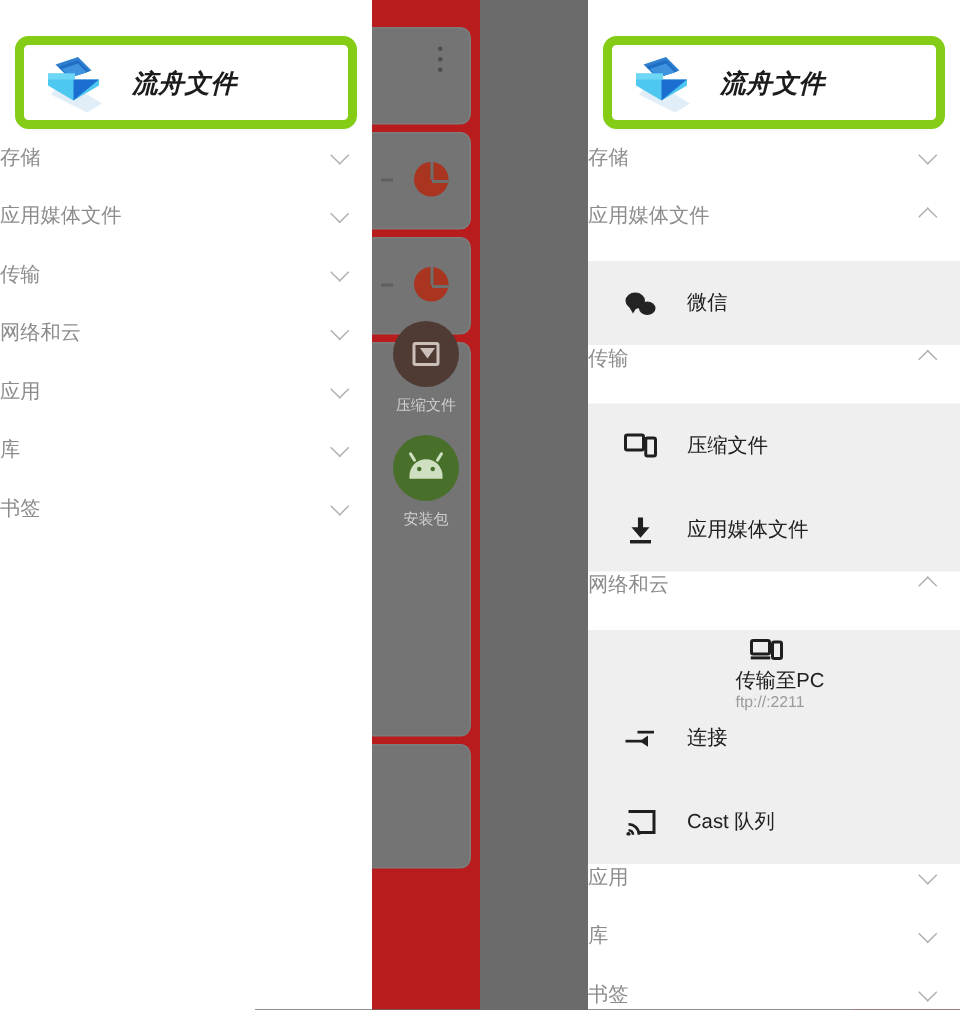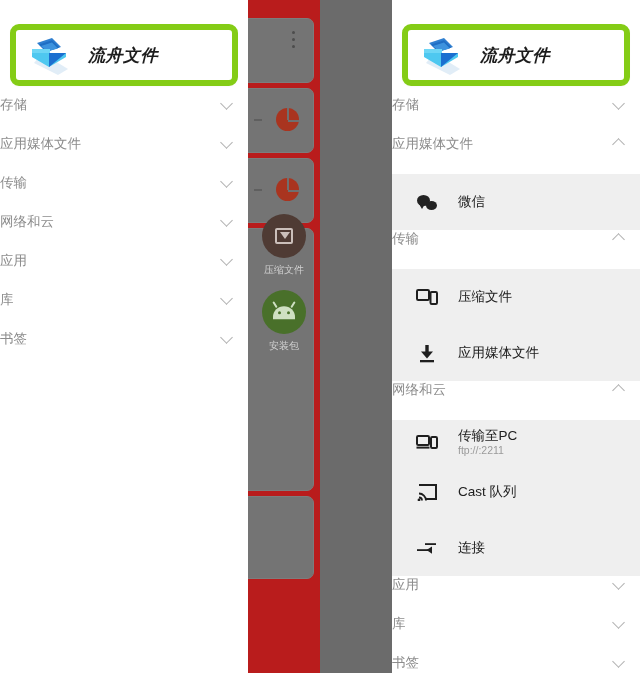--- a/index.html
+++ b/index.html
@@ -192,21 +192,21 @@
     transform: rotate(-135deg);
     top: 5px;
   }
 
   .sub-group { background: #efefef; }
   .sub-item {
     height: 56px;
     display: flex; align-items: center;
     padding: 0 14px 0 22px;
   }
-  .sub-item.tall { height: 44px; }
+  .sub-item.tall { height: 44px; flex-direction: column; }
   .sub-icon {
     width: 26px; height: 26px;
     flex: 0 0 auto;
     display: flex; align-items: center; justify-content: center;
     margin-right: 18px;
   }
   .sub-text { display: flex; flex-direction: column; justify-content: center; }
   .sub-title {
     font-size: 13.5px;
     color: #202020;
@@ -439,44 +439,44 @@
               <rect x="15" y="4" width="6" height="11" rx="1.2" fill="none" stroke="#1f1f1f" stroke-width="2"></rect>
             </svg>
           </span>
           <span class="sub-text">
             <span class="sub-title">传输至PC</span>
             <span class="sub-sub">ftp://:2211</span>
           </span>
         </div>
         <div class="sub-item">
           <span class="sub-icon">
+            <svg width="22" height="16" viewBox="0 0 22 16">
+              <rect x="1" y="9.2" width="11" height="1.8" fill="#1f1f1f"></rect>
+              <path d="M16 6.4 L10.5 10.1 L16 13.8 Z" fill="#1f1f1f"></path>
+              <rect x="9" y="3.2" width="11" height="1.8" fill="#1f1f1f"></rect>
+              <path d="M6 1 L11.5 4.1 L6 7.2 Z" fill="#1f1f1f" transform="translate(7.5,-0.9) scale(0.01)"></path>
+            </svg>
+          </span>
+          <span class="sub-text">
+            <span class="sub-title">连接</span>
+          </span>
+        </div>
+        <div class="sub-item">
+          <span class="sub-icon">
             <svg width="21" height="18" viewBox="0 0 21 18">
               <path d="M2 2 H19 V16 H9" fill="none" stroke="#1f1f1f" stroke-width="2"></path>
               <path d="M2 14.5 A3 3 0 0 1 5 17.5" fill="none" stroke="#1f1f1f" stroke-width="1.8"></path>
               <path d="M2 10.5 A7 7 0 0 1 9 17.5" fill="none" stroke="#1f1f1f" stroke-width="1.8"></path>
               <circle cx="2" cy="17" r="1.4" fill="#1f1f1f"></circle>
             </svg>
           </span>
           <span class="sub-text">
             <span class="sub-title">Cast 队列</span>
           </span>
         </div>
-        <div class="sub-item">
-          <span class="sub-icon">
-            <svg width="22" height="16" viewBox="0 0 22 16">
-              <rect x="1" y="9.2" width="11" height="1.8" fill="#1f1f1f"></rect>
-              <path d="M16 6.4 L10.5 10.1 L16 13.8 Z" fill="#1f1f1f"></path>
-              <rect x="9" y="3.2" width="11" height="1.8" fill="#1f1f1f"></rect>
-              <path d="M6 1 L11.5 4.1 L6 7.2 Z" fill="#1f1f1f" transform="translate(7.5,-0.9) scale(0.01)"></path>
-            </svg>
-          </span>
-          <span class="sub-text">
-            <span class="sub-title">连接</span>
-          </span>
-        </div>
       </div>
 
       <div class="section-head">
         <span class="label">应用</span>
         <span class="chev"></span>
       </div>
       <div class="section-head">
         <span class="label">库</span>
         <span class="chev"></span>
       </div>

